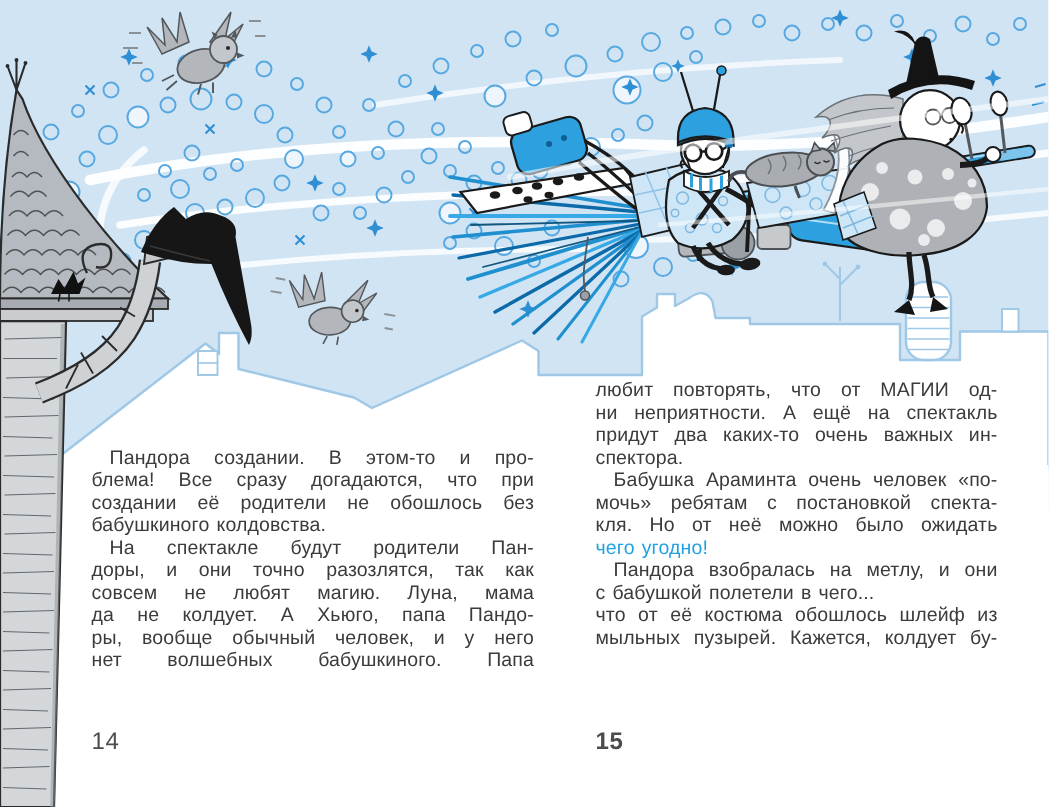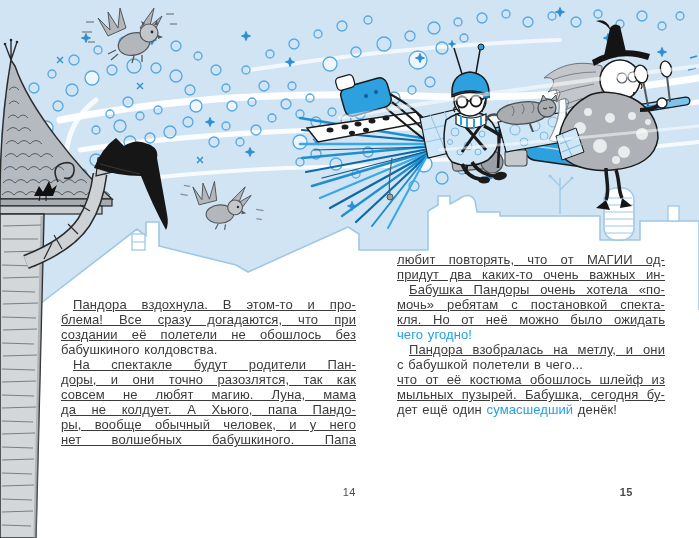--- a/index.html
+++ b/index.html
@@ -2,24 +2,24 @@
 <html style="--accent: #21a0e3; --text: #3b3b3b;"><head>
 <meta charset="utf-8">
 <style>
   html,body{margin:0;padding:0;background:#ffffff;}
   .page{position:relative;width:699px;height:538px;background:#fff;overflow:hidden;
         font-family:"Liberation Sans", sans-serif;}
   .illu{position:absolute;left:0;top:0;width:699px;height:538px;}
   .col{position:absolute;color:var(--text,#3b3b3b);font-size:13px;line-height:15px;
        word-spacing:1px;letter-spacing:.1px;}
   .col .line{min-height:15px;}
-  .col .line.just{text-align:justify;text-align-last:justify;text-decoration:underline;}
+  .col .line.just{text-align:justify;text-align-last:justify;}
   .col .line.ind{text-indent:12px;}
   .accent{color:var(--accent,#21a0e3);margin-top:48px;}
-  .folio{position:absolute;font-size:11px;color:#4c4c4c;text-align:right;letter-spacing:.5px;}
+  .folio{position:absolute;font-size:16px;color:#4c4c4c;text-align:left;letter-spacing:.5px;}
 </style>
 </head>
 <body>
 
 <div class="page">
 
   <svg class="illu" viewBox="0 0 699 538" aria-hidden="true">
     <defs>
       <path id="spk" d="M0,-4.5 L1.3,-1.3 L4.5,0 L1.3,1.3 L0,4.5 L-1.3,1.3 L-4.5,0 L-1.3,-1.3 Z"></path>
     </defs>
@@ -382,41 +382,42 @@
       <path d="M690,58 l7,-2 M688,70 l8,-2" stroke="#2f8fd4" stroke-width="1.5"></path>
     </g>
 
     <g fill="none" stroke="#ffffff" stroke-linecap="round">
       <path d="M340,118 C460,96 560,84 699,66" stroke-width="4" opacity=".55"></path>
       <path d="M440,150 C540,142 620,134 699,126" stroke-width="3" opacity=".5"></path>
     </g>
   </svg>
 
   <div class="col" style="left:61px;top:297px;width:295px;">
-      <div class="line just ind"><span>Пандора вздохнула. В этом-то и про-</span></div>
+      <div class="line just ind"><span>Пандора создании. В этом-то и про-</span></div>
       <div class="line just"><span>блема! Все сразу догадаются, что при</span></div>
-      <div class="line just"><span>создании её полетели не обошлось без</span></div>
+      <div class="line just"><span>создании её родители не обошлось без</span></div>
       <div class="line"><span>бабушкиного колдовства.</span></div>
       <div class="line just ind"><span>На спектакле будут родители Пан-</span></div>
       <div class="line just"><span>доры, и они точно разозлятся, так как</span></div>
       <div class="line just"><span>совсем не любят магию. Луна, мама</span></div>
       <div class="line just"><span>да не колдует. А Хьюго, папа Пандо-</span></div>
       <div class="line just"><span>ры, вообще обычный человек, и у него</span></div>
       <div class="line just"><span>нет волшебных бабушкиного. Папа</span></div>
     </div>
   <div class="folio" style="left:61px;width:295px;top:486px;">14</div>
 
   <div class="col" style="left:397px;top:252px;width:268px;">
       <div class="line just"><span>любит повторять, что от МАГИИ од-</span></div>
+      <div class="line just"><span>ни неприятности. А ещё на спектакль</span></div>
       <div class="line just"><span>придут два каких-то очень важных ин-</span></div>
-      <div class="line just ind"><span>Бабушка Пандоры очень хотела «по-</span></div>
+      <div class="line"><span>спектора.</span></div>
+      <div class="line just ind"><span>Бабушка Араминта очень человек «по-</span></div>
       <div class="line just"><span>мочь» ребятам с постановкой спекта-</span></div>
       <div class="line just"><span>кля. Но от неё можно было ожидать</span></div>
       <div class="line"><span class="accent">чего угодно!</span></div>
       <div class="line just ind"><span>Пандора взобралась на метлу, и они</span></div>
       <div class="line"><span>с бабушкой полетели в чего...</span></div>
       <div class="line just"><span>что от её костюма обошлось шлейф из</span></div>
-      <div class="line just"><span>мыльных пузырей. Бабушка, сегодня бу-</span></div>
-      <div class="line"><span>дет ещё один </span><span class="accent">сумасшедший</span><span> денёк!</span></div>
+      <div class="line just"><span>мыльных пузырей. Кажется, колдует бу-</span></div>
     </div>
   <div class="folio" style="left:397px;width:236px;top:486px;font-weight:bold;">15</div>
 
 </div>
 
 </body></html>

